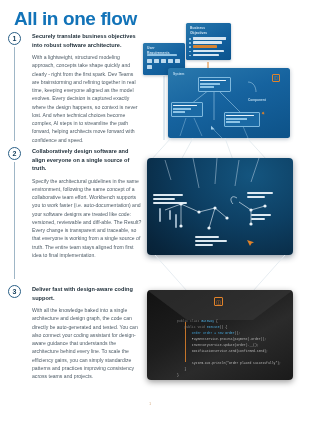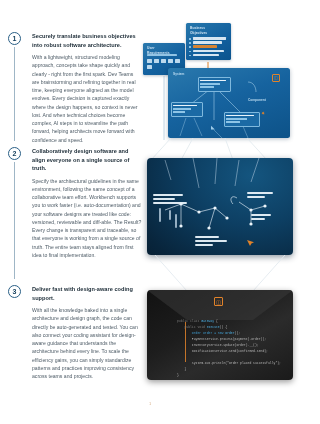--- a/index.html
+++ b/index.html
@@ -131,20 +131,21 @@
     position:absolute; left:0; right:0; bottom:18px; text-align:center;
     font-size:4px; color:#d8b08a;
   }
   svg { display:block; overflow:visible; }
 </style>
 </head>
 <body>
 
 <div class="page">
 
+  <div class="title">All in one flow</div>
 
   <div class="sections">
 
     <div class="section s1">
       <div class="marker">1</div>
       <div class="stem"></div>
       <p class="s-head">Securely translate business objectives into robust software architecture.</p>
       <p class="s-body">With a lightweight, structured modeling approach, concepts take shape quickly and clearly - right from the first spark. Dev Teams are brainstorming and refining together in real time, keeping everyone aligned as the model evolves. Every decision is captured exactly where the design happens, so context is never lost. And when technical choices become complex, AI steps in to streamline the path forward, helping architects move forward with confidence and speed.</p>
     </div>
 

